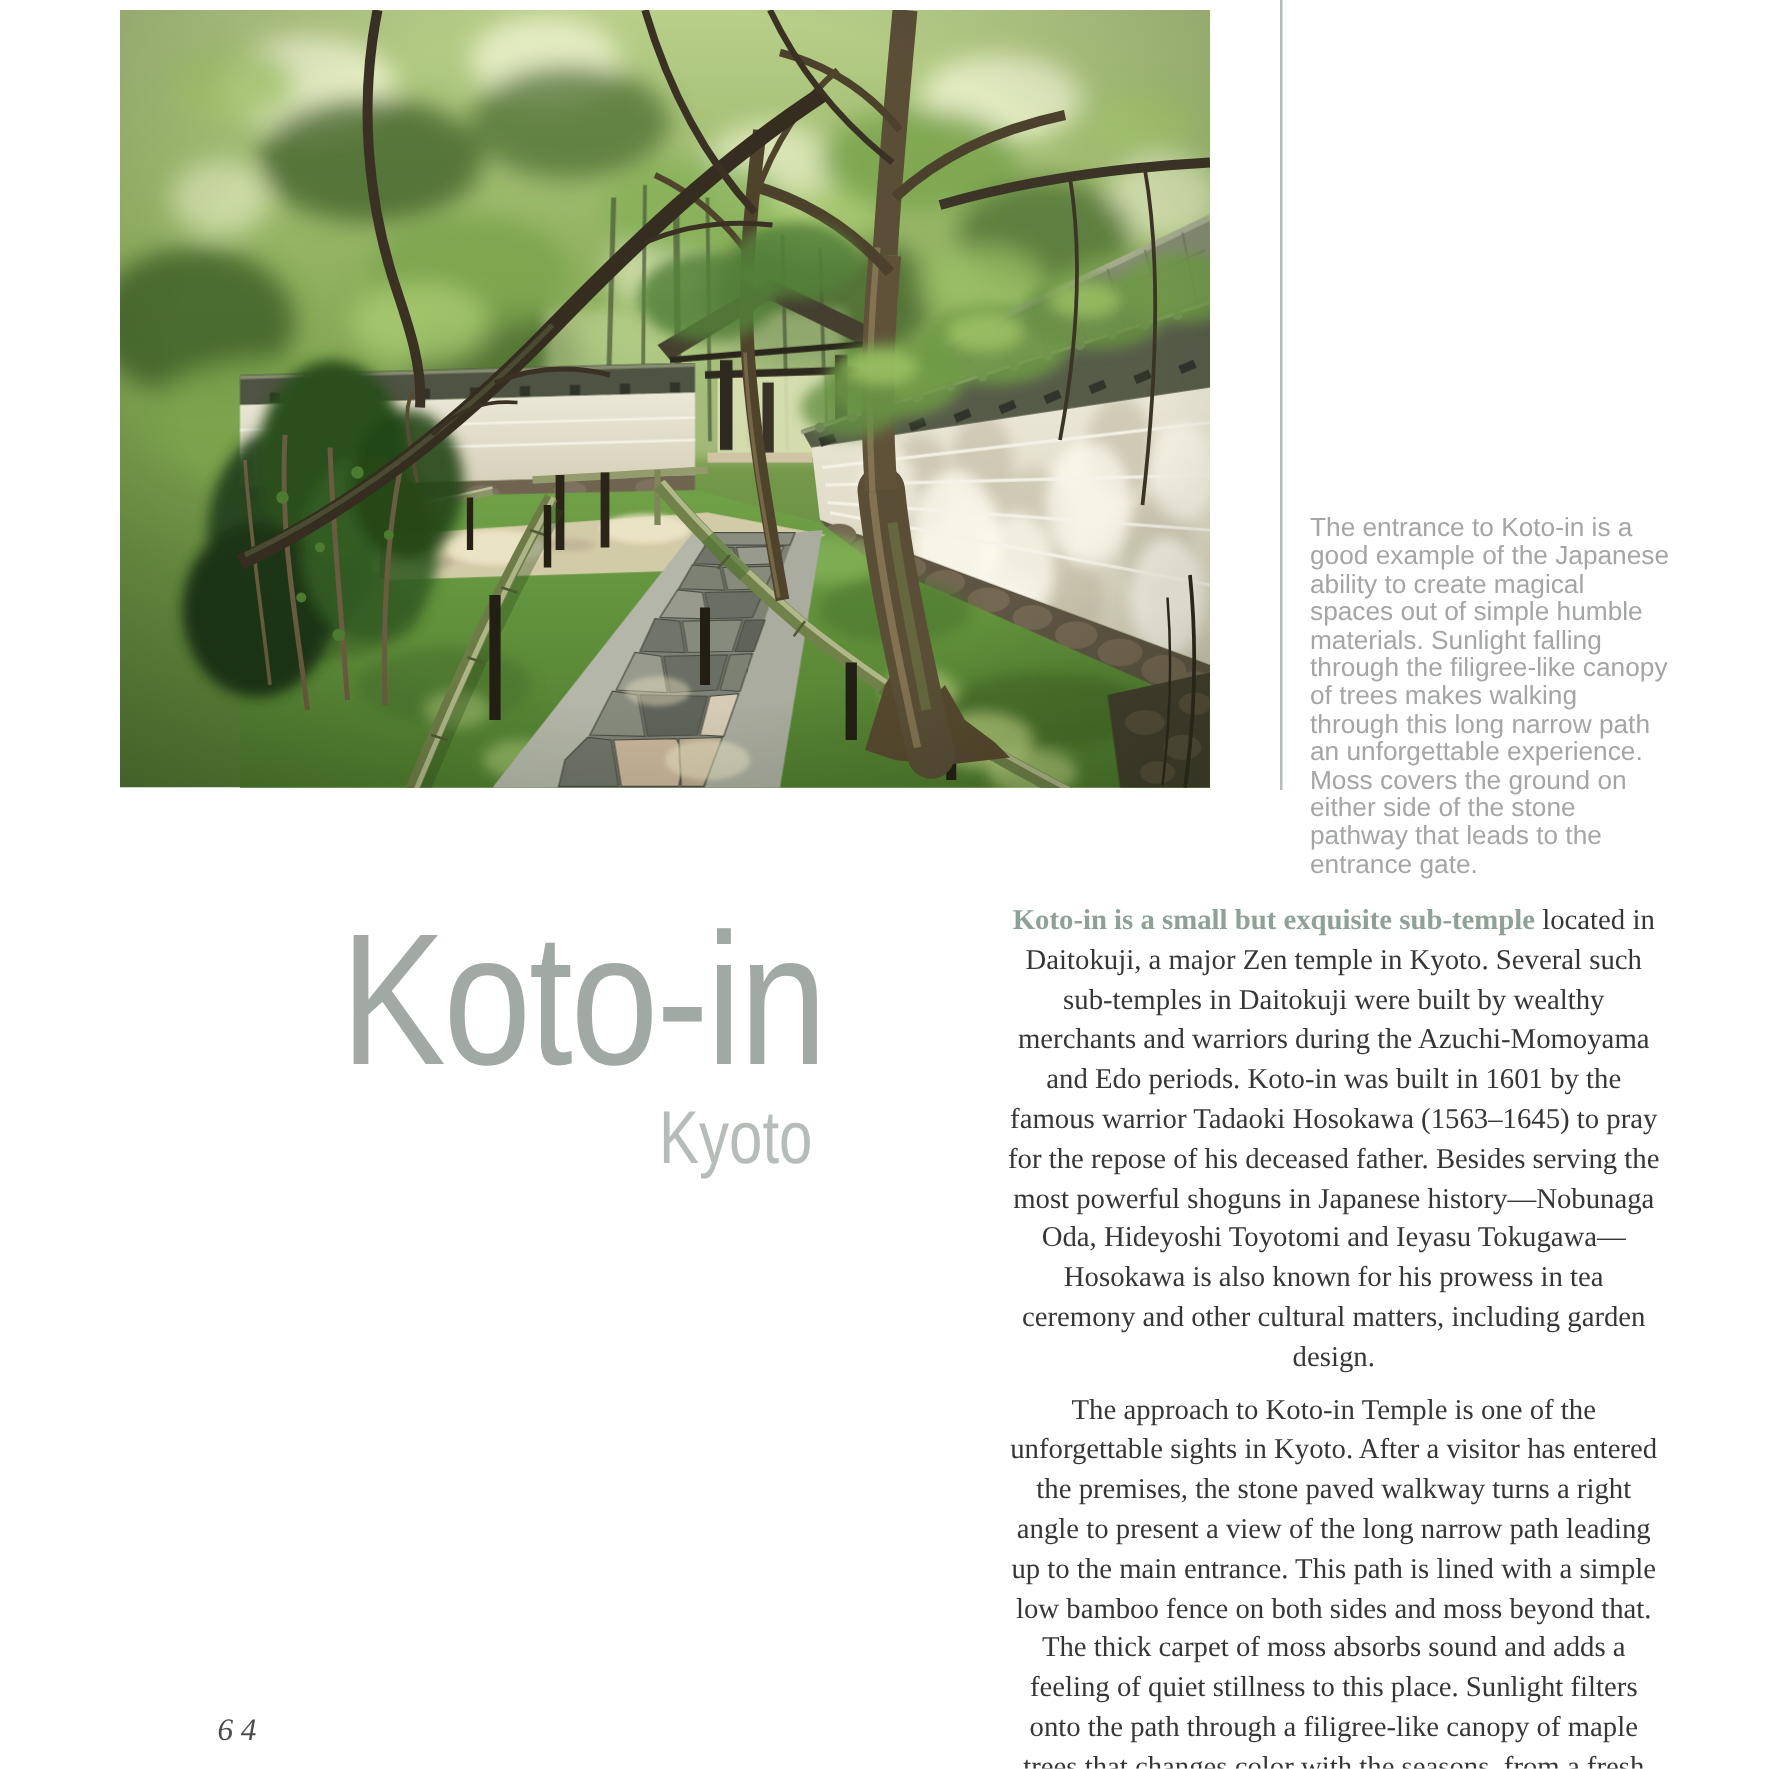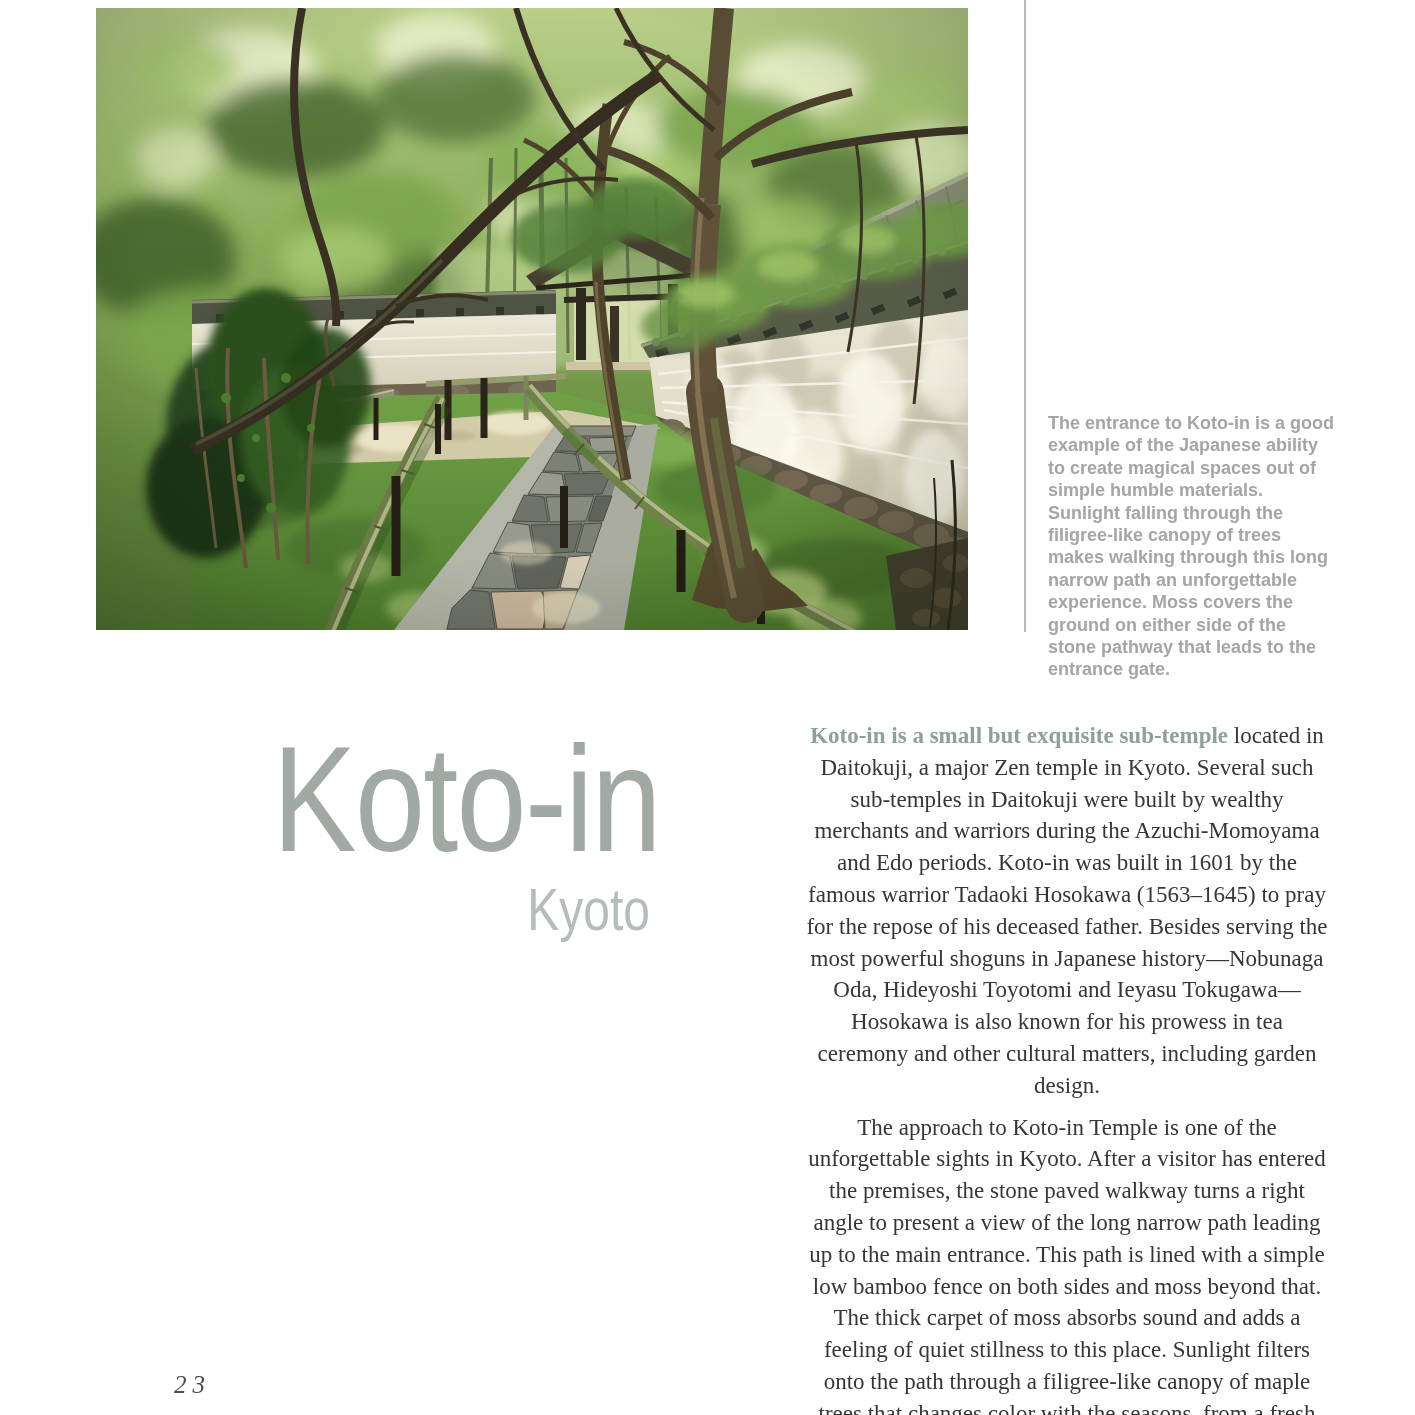--- a/index.html
+++ b/index.html
@@ -2,22 +2,22 @@
 <html><head>
 <meta charset="utf-8">
 <style>
   html,body{margin:0;padding:0;background:#ffffff;}
   .page{position:relative;width:1415px;height:1415px;background:#ffffff;overflow:hidden;
         font-family:"Liberation Serif", serif;}
   .photo-figure{position:absolute;left:96px;top:8px;width:872px;height:622px;overflow:hidden;}
   .photo-figure svg{display:block;width:872px;height:622px;}
   .caption-rule{position:absolute;left:1024px;top:0;width:2px;height:632px;background:#b4bcb8;}
   .photo-caption{position:absolute;left:1048px;top:412px;width:288px;margin:0;
-        font-family:"Liberation Sans", sans-serif;font-size:18px;line-height:22.4px;
-        color:#a3a6a4;font-weight:700;}
+        font-family:"Liberation Sans", sans-serif;font-size:21px;line-height:22.4px;
+        color:#a3a6a4;font-weight:400;}
   .article-title{position:absolute;left:60px;top:724px;width:600px;margin:0;text-align:right;
         font-family:"Liberation Sans", sans-serif;font-weight:300;font-size:150px;line-height:1;
         color:#a0a9a3;letter-spacing:-2px;transform:scaleX(.84);transform-origin:100% 50%;}
   .article-subtitle{position:absolute;left:160px;top:880px;width:490px;margin:0;text-align:right;
         font-family:"Liberation Sans", sans-serif;font-weight:300;font-size:60px;line-height:1;
         color:#b6bcb7;letter-spacing:0;transform:scaleX(.8);transform-origin:100% 50%;}
   .body-col{position:absolute;left:806px;top:720px;width:522px;
         font-size:23px;line-height:31.8px;color:#363636;}
   .body-col p{margin:0 0 10px 0;text-align:center;}
   .lead-in{color:#8da197;font-weight:bold;}
@@ -415,15 +415,15 @@
   <p class="photo-caption">The entrance to Koto-in is a good example of the Japanese ability to create magical spaces out of simple humble materials. Sunlight falling through the filigree-like canopy of trees makes walking through this long narrow path an unforgettable experience. Moss covers the ground on either side of the stone pathway that leads to the entrance gate.</p>
 
   <h1 class="article-title">Koto-in</h1>
   <h2 class="article-subtitle">Kyoto</h2>
 
   <div class="body-col">
     <p><span class="lead-in">Koto-in is a small but exquisite sub-temple</span><span> located in Daitokuji, a major Zen temple in Kyoto. Several such sub-temples in Daitokuji were built by wealthy merchants and warriors during the Azuchi-Momoyama and Edo periods. Koto-in was built in 1601 by the famous warrior Tadaoki Hosokawa (1563–1645) to pray for the repose of his deceased father. Besides serving the most powerful shoguns in Japanese history—Nobunaga Oda, Hideyoshi Toyotomi and Ieyasu Tokugawa—Hosokawa is also known for his prowess in tea ceremony and other cultural matters, including garden design.</span></p>
     <p><span>The approach to Koto-in Temple is one of the unforgettable sights in Kyoto. After a visitor has entered the premises, the stone paved walkway turns a right angle to present a view of the long narrow path leading up to the main entrance. This path is lined with a simple low bamboo fence on both sides and moss beyond that. The thick carpet of moss absorbs sound and adds a feeling of quiet stillness to this place. Sunlight filters onto the path through a filigree-like canopy of maple trees that changes color with the seasons, from a fresh green in spring to the spectacular reds and oranges of autumn. While each one of these elements is ordinary in itself, at Koto-in they all come together in an extraordinary, enchanting experience.</span></p>
   </div>
 
-  <p class="page-number">23</p>
+  <p class="page-number">64</p>
 
 </div>
 
 </body></html>

